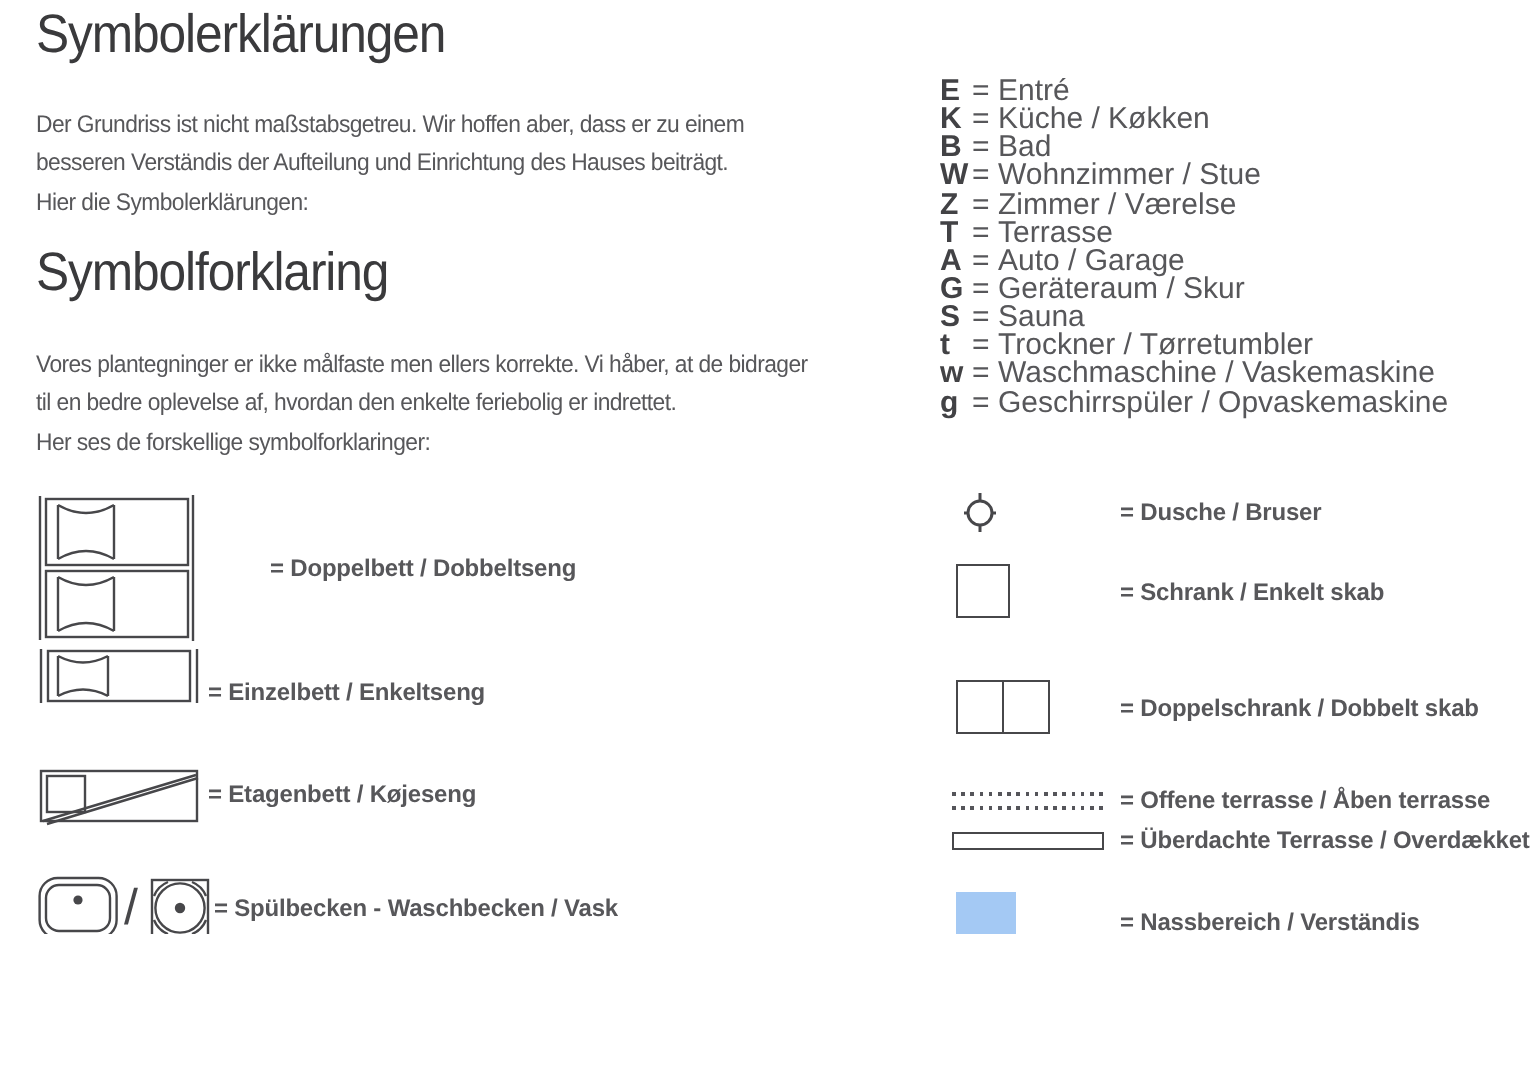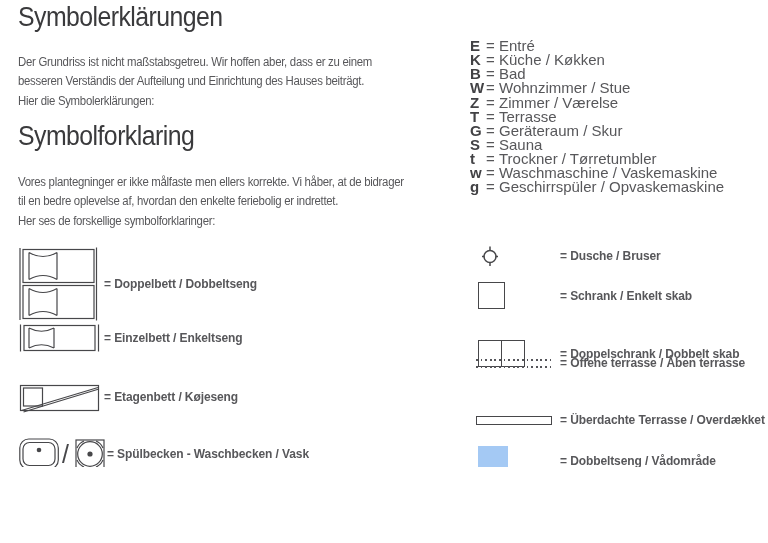--- a/index.html
+++ b/index.html
@@ -41,30 +41,30 @@
                  margin-left:-0.8px;background:#47474a;}
   .terr-open{width:76px;height:9px;margin-left:2px;background:
      repeating-linear-gradient(90deg,#55555a 0 1.8px,transparent 1.8px 4.6px) 0 0/100% 2px no-repeat,
      repeating-linear-gradient(90deg,#55555a 0 1.8px,transparent 1.8px 4.6px) 0 100%/100% 2px no-repeat;}
   .terr-cov{width:76px;height:9px;margin-left:2px;box-sizing:border-box;
             border:1.5px solid #47474a;background:#fff;}
   .blue1{width:30px;height:30px;margin-left:4px;background:#a4c9f4;}
   .blue2{width:30px;height:30px;margin-left:4px;background:#8496d6;}
 
   
-  .r-doublebed{left:18px;top:247px;}
-  .r-singlebed{left:18px;top:323px;}
+  .r-doublebed{left:18px;top:247px;gap:31px;}
+  .r-singlebed{left:18px;top:323px;align-items:flex-end;}
   .r-bunkbed{left:18px;top:381px;justify-content:space-between;}
   .r-sink{left:18px;top:437px;}
   .r-stove{left:18px;top:499px;align-items:flex-end;}
   
   .r-shower{left:474px;top:243px;}
   .r-cab1{left:474px;top:282px;}
   .r-cab2{left:474px;top:322px;margin-top:18px;}
-  .r-topen{left:474px;top:356px;}
+  .r-topen{left:474px;top:393px;}
   .r-tcov{left:474px;top:413px;}
   .r-wet{left:474px;top:446px;}
   .r-spa{left:474px;top:486px;justify-content:center;}
 </style>
 </head>
 <body>
 
 <div class="page">
 
   <h1 class="h-title h-de">Symbolerklärungen</h1>
@@ -81,20 +81,21 @@
     <span>Her ses de forskellige symbolforklaringer:</span>
   </p>
 
   <div class="letter-legend">
     <div class="ll-row"><span class="ll-letter">E</span><span class="ll-eq">=</span><span class="ll-text">Entré</span></div>
     <div class="ll-row"><span class="ll-letter">K</span><span class="ll-eq">=</span><span class="ll-text">Küche / Køkken</span></div>
     <div class="ll-row"><span class="ll-letter">B</span><span class="ll-eq">=</span><span class="ll-text">Bad</span></div>
     <div class="ll-row"><span class="ll-letter">W</span><span class="ll-eq">=</span><span class="ll-text">Wohnzimmer / Stue</span></div>
     <div class="ll-row"><span class="ll-letter">Z</span><span class="ll-eq">=</span><span class="ll-text">Zimmer / Værelse</span></div>
     <div class="ll-row"><span class="ll-letter">T</span><span class="ll-eq">=</span><span class="ll-text">Terrasse</span></div>
+    <div class="ll-row"><span class="ll-letter">A</span><span class="ll-eq">=</span><span class="ll-text">Auto / Garage</span></div>
     <div class="ll-row"><span class="ll-letter">G</span><span class="ll-eq">=</span><span class="ll-text">Geräteraum / Skur</span></div>
     <div class="ll-row"><span class="ll-letter">S</span><span class="ll-eq">=</span><span class="ll-text">Sauna</span></div>
     <div class="ll-row"><span class="ll-letter">t</span><span class="ll-eq">=</span><span class="ll-text">Trockner / Tørretumbler</span></div>
     <div class="ll-row"><span class="ll-letter">w</span><span class="ll-eq">=</span><span class="ll-text">Waschmaschine / Vaskemaskine</span></div>
     <div class="ll-row"><span class="ll-letter">g</span><span class="ll-eq">=</span><span class="ll-text">Geschirrspüler / Opvaskemaskine</span></div>
   </div>
 
   <div class="sym-row r-doublebed">
     <div class="cell">
       <svg class="icon" width="82" height="74" viewBox="0 0 82 74" stroke-width="1.2">
@@ -199,21 +200,21 @@
     <div class="cell">
       <div class="terr-cov"></div>
     </div>
     <div class="sym-label">= Überdachte Terrasse / Overdækket terrasse</div>
   </div>
 
   <div class="sym-row r-wet">
     <div class="cell">
       <div class="blue1"></div>
     </div>
-    <div class="sym-label">= Dobbeltseng / Vådområde</div>
+    <div class="sym-label">= Nassbereich / Verständis</div>
   </div>
 
   <div class="sym-row r-spa">
     <div class="cell">
       <div class="blue2"></div>
     </div>
     <div class="sym-label">= Spa, pool</div>
   </div>
 
 </div>

